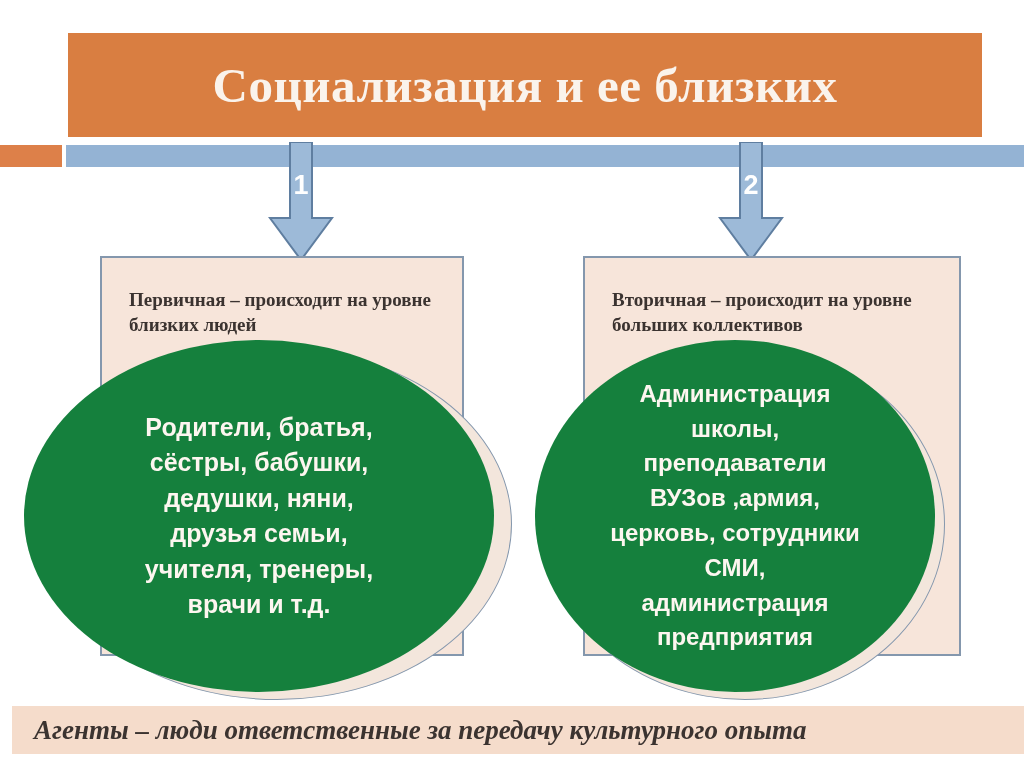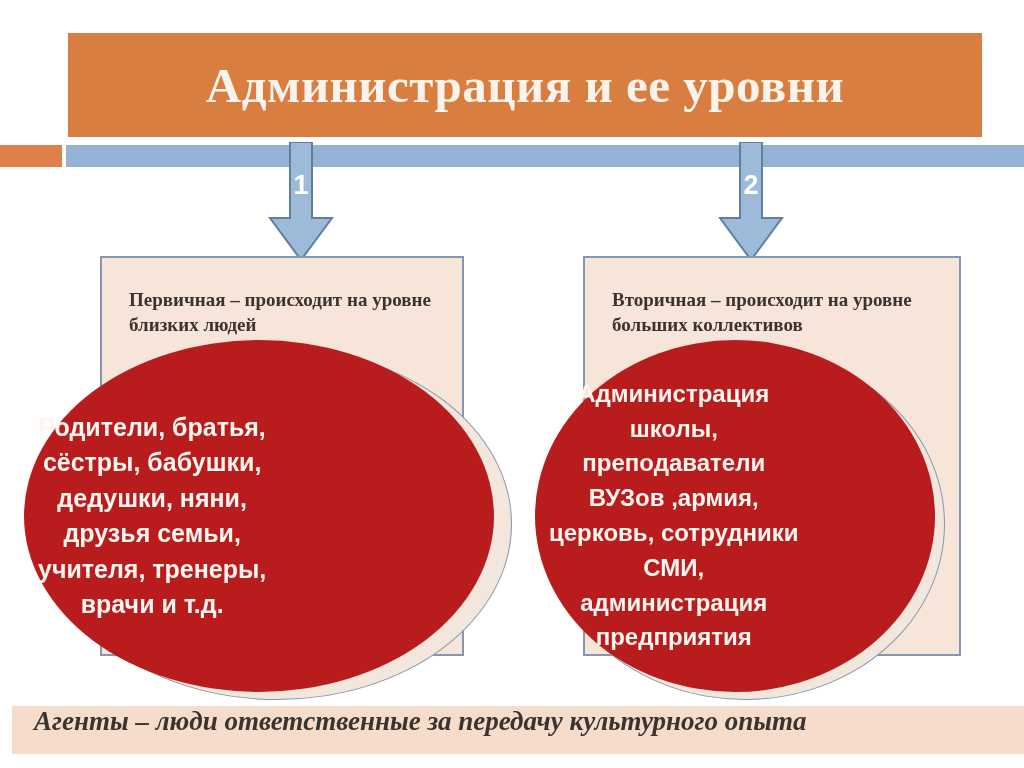--- a/index.html
+++ b/index.html
@@ -102,23 +102,24 @@
   .ellipse-shadow {
     position: absolute;
     border-radius: 50%;
     background: #F3E6DC;
     border: 1.5px solid #8497AD;
     box-sizing: border-box;
   }
   .ellipse {
     position: absolute;
     border-radius: 50%;
-    background: #b91c1c;
+    background: #15803d;
     display: flex;
     align-items: center;
+    justify-content: center;
     box-sizing: border-box;
   }
   .ellipse-text {
     font-family: "Liberation Sans", sans-serif;
     font-weight: bold;
     font-size: 25px;
     line-height: 1.42;
     color: #FDF6F0;
     text-align: center;
     white-space: pre-line;
@@ -132,40 +133,40 @@
 
   
   .bottom-banner {
     position: absolute;
     left: 12px;
     top: 706px;
     width: 1012px;
     height: 48px;
     background: #F5DCCB;
     display: flex;
-    align-items: flex-start;
+    align-items: center;
     box-sizing: border-box;
     padding-left: 22px;
   }
   .bottom-text {
     font-family: "Liberation Serif", serif;
     font-style: italic;
     font-weight: bold;
     font-size: 27px;
     color: #3B3330;
     white-space: nowrap;
   }
 </style>
 </head>
 <body>
 
 <div id="slide">
 
   <div class="title-band">
-    <div class="title-text">Администрация и ее уровни</div>
+    <div class="title-text">Социализация и ее близких</div>
   </div>
 
   <div class="rule-orange-stub"></div>
   <div class="rule-blue"></div>
 
   <div class="arrow" id="arrow-1">
     <svg viewBox="0 0 72 120" preserveAspectRatio="none">
       <polygon points="25,0 47,0 47,76 67,76 36,118 5,76 25,76" fill="#9DBAD8" stroke="#5F7EA0" stroke-width="2"></polygon>
     </svg>
     <div class="arrow-num">1</div>

